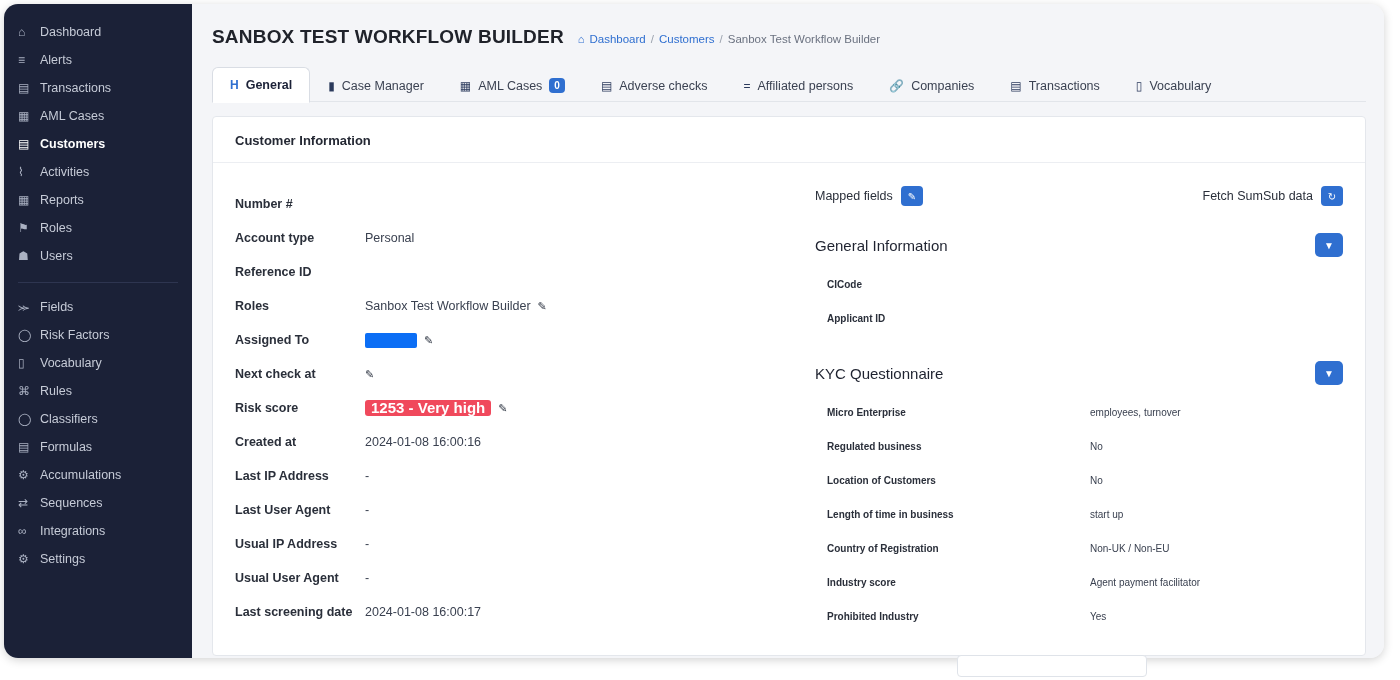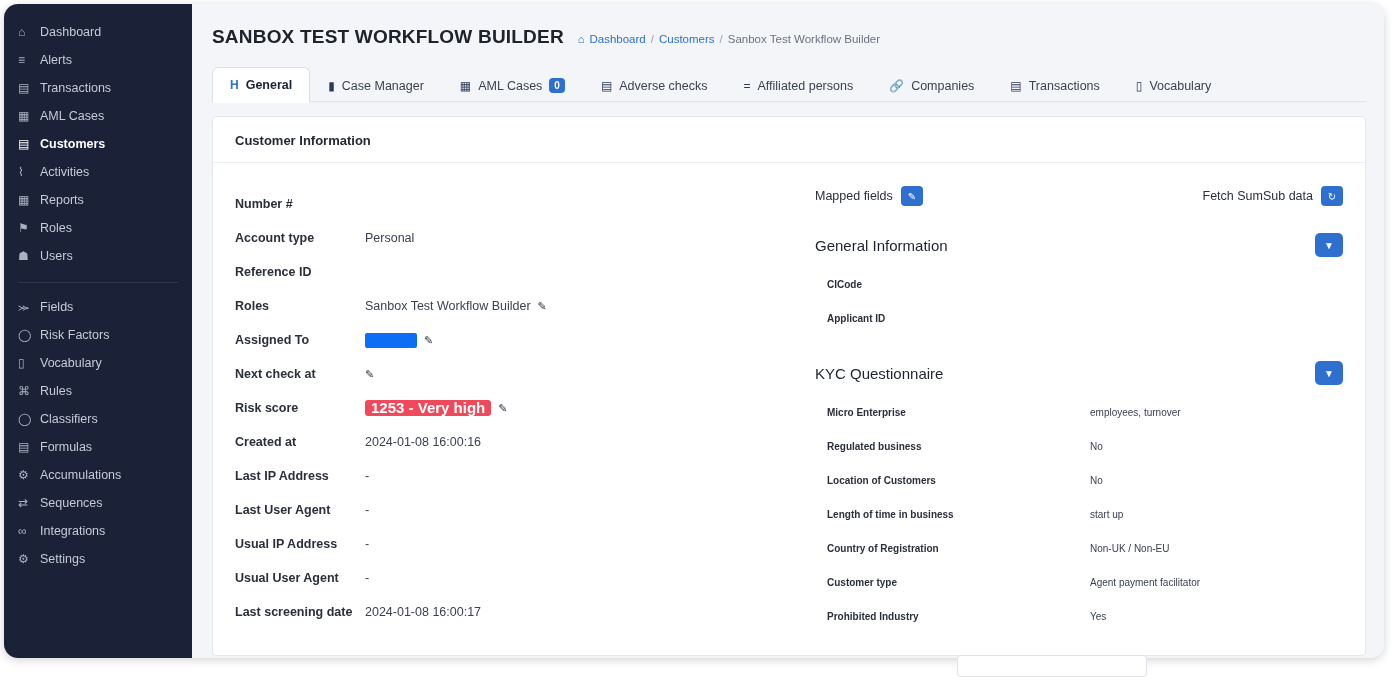--- a/index.html
+++ b/index.html
@@ -534,21 +534,21 @@
             </div>
             <div class="kv">
               <div class="k">Length of time in business</div>
               <div class="v">start up</div>
             </div>
             <div class="kv">
               <div class="k">Country of Registration</div>
               <div class="v">Non-UK / Non-EU</div>
             </div>
             <div class="kv">
-              <div class="k">Customer type</div>
+              <div class="k">Industry score</div>
               <div class="v">Agent payment facilitator</div>
             </div>
             <div class="kv">
               <div class="k">Prohibited Industry</div>
               <div class="v">Yes</div>
             </div>
           </div>
 
         </div>
       </div>

